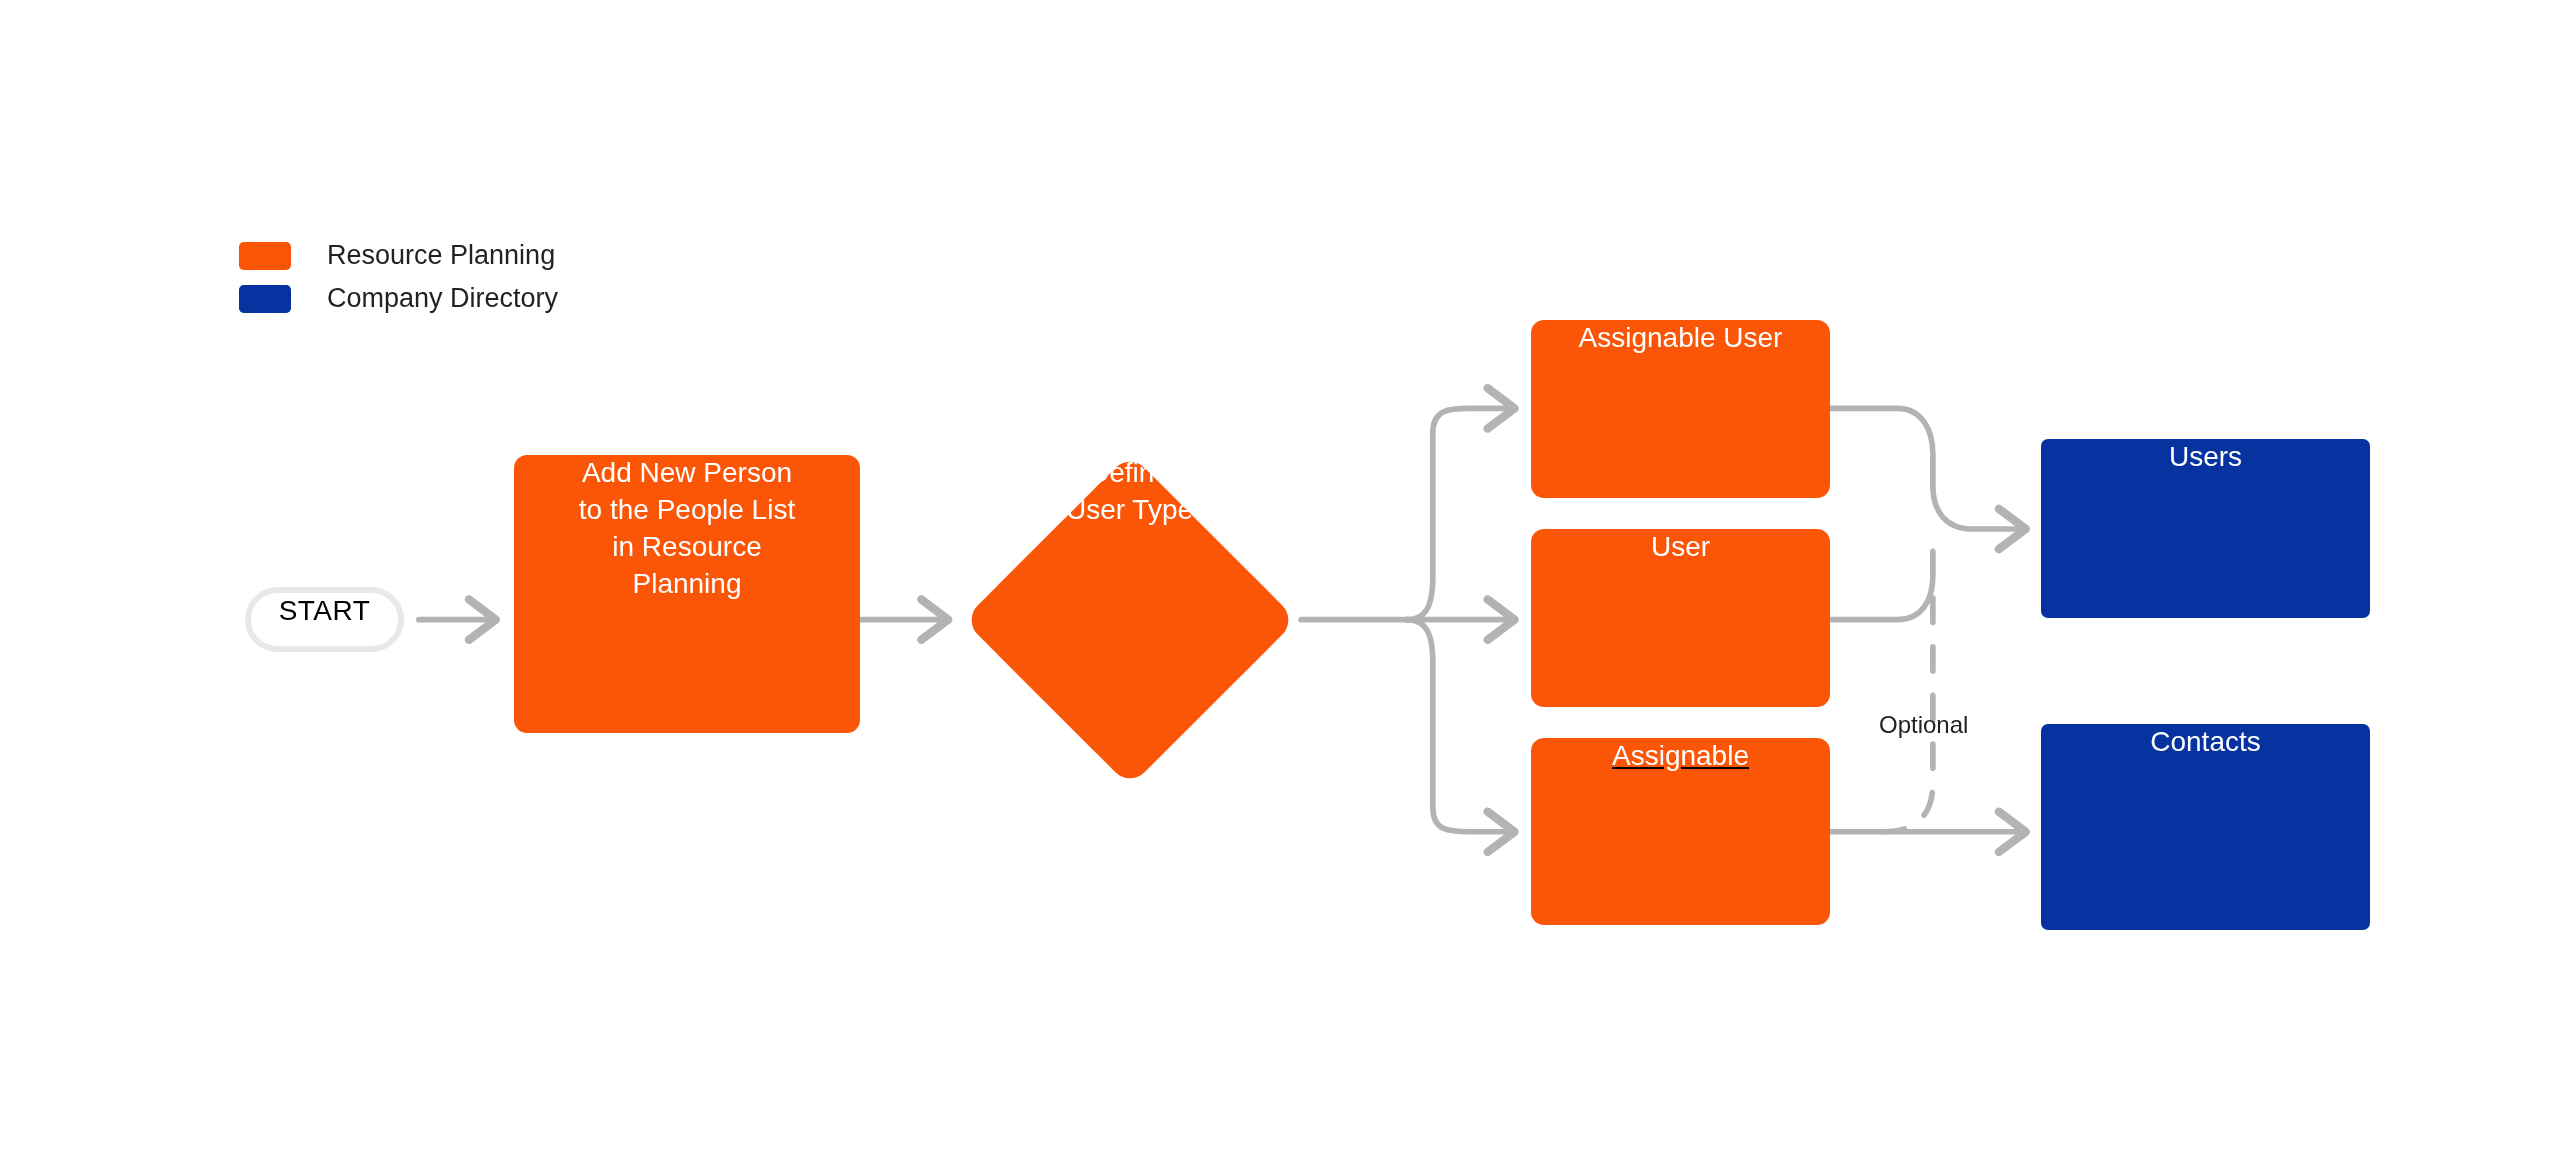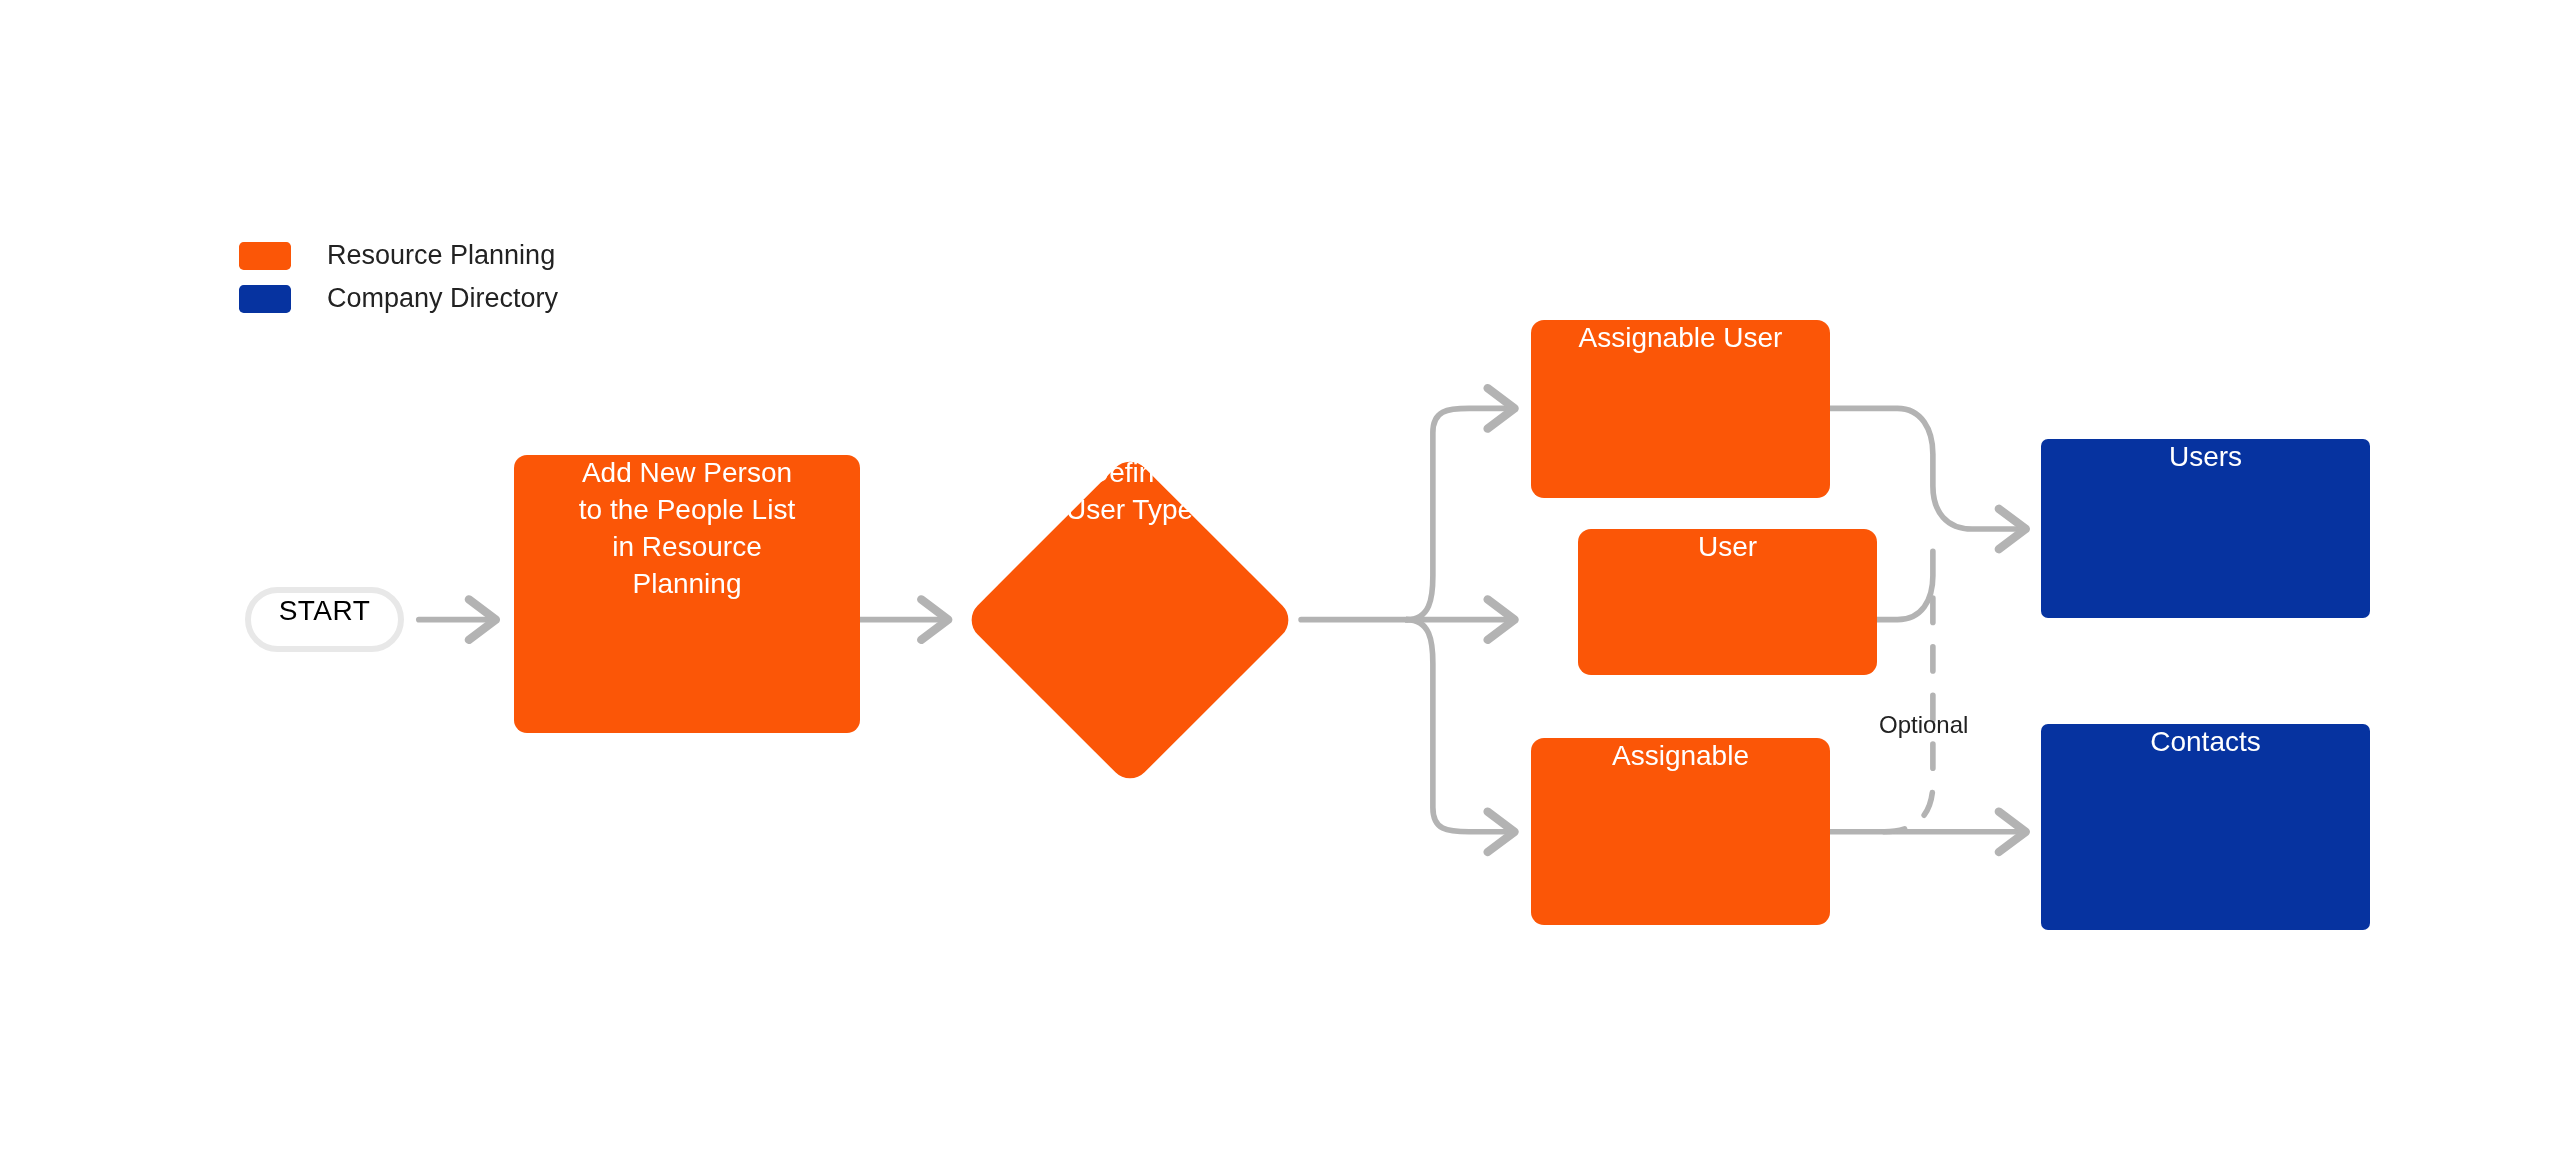--- a/index.html
+++ b/index.html
@@ -116,22 +116,22 @@
     z-index: 2;
   }
 
   .branch-box {
     left: 1531px;
     width: 299px;
     background: #fb5607;
     border-radius: 13px;
   }
   .branch-top    { top: 320px; height: 178px; }
-  .branch-middle { top: 529px; height: 146px; margin-left: 47px; }
-  .branch-bottom { top: 738px; height: 187px; }
+  .branch-middle { top: 529px; height: 178px; }
+  .branch-bottom { top: 738px; height: 187px; text-decoration: underline; }
 
   .dir-box {
     left: 2041px;
     width: 329px;
     background: #0633a0;
     border-radius: 7px;
   }
   .dir-users    { top: 439px; height: 179px; }
   .dir-contacts { top: 724px; height: 206px; }
 

